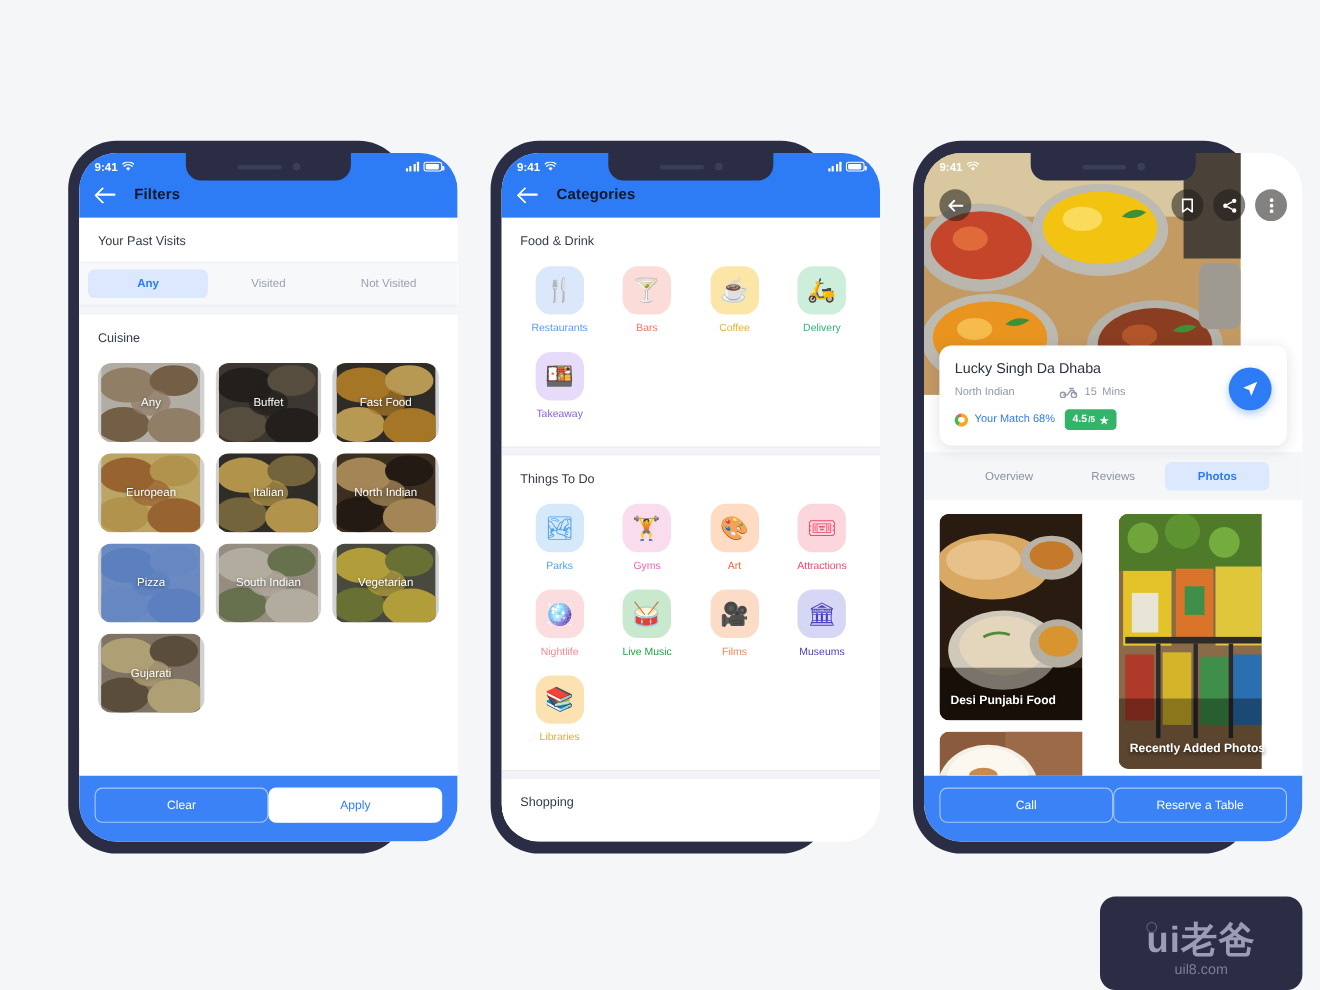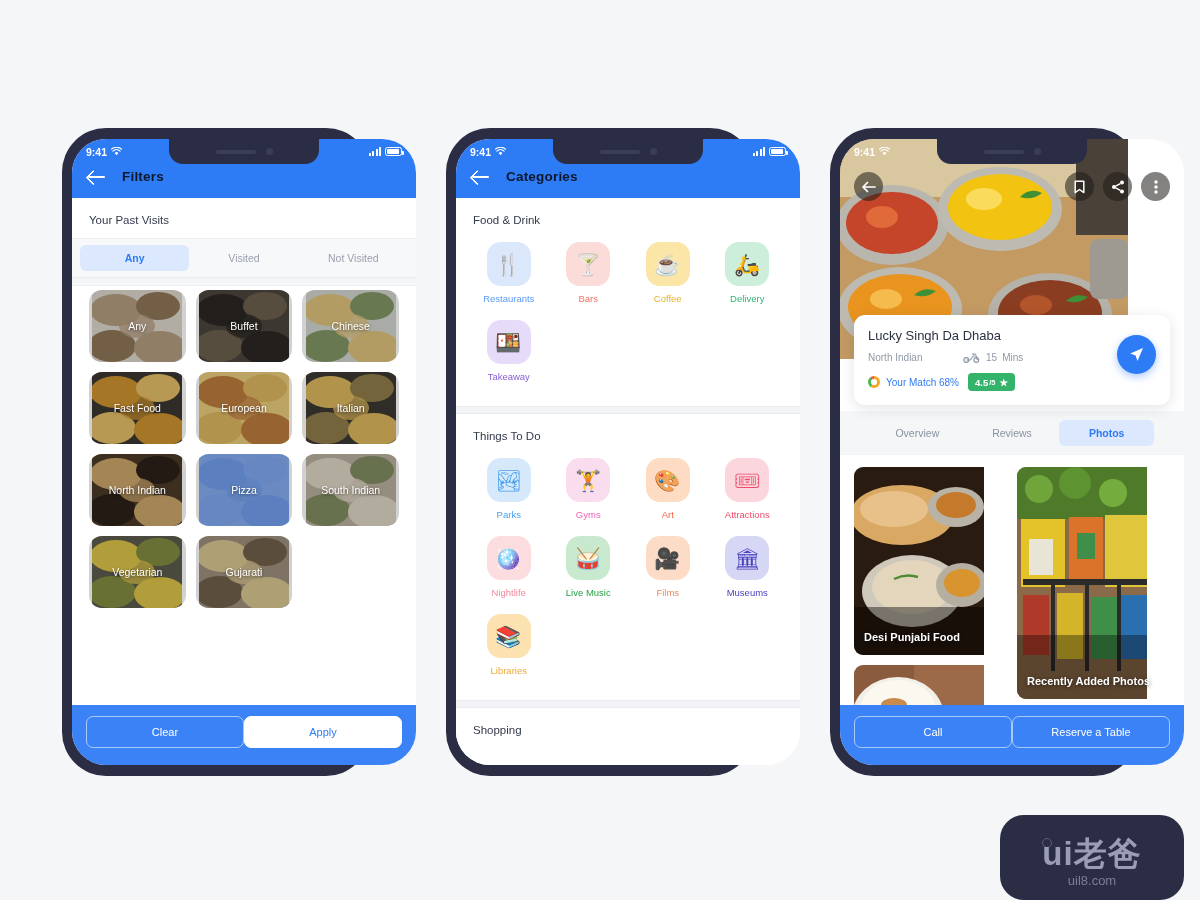--- a/index.html
+++ b/index.html
@@ -183,21 +183,21 @@
   .pcard .plbl {
     position: absolute; left: 10px; bottom: 10px; right: 10px; z-index: 3;
     color: #fff; font-size: 11px; font-weight: bold; line-height: 15px;
     text-shadow: 0 1px 4px rgba(0,0,0,.6);
   }
   .pimg { position: absolute; inset: 0; }
 
   
   .watermark {
     position: absolute; left: 1000px; top: 815px; width: 184px; height: 85px;
-    background: #2b2d45; border-radius: 24px; padding-left: 34px;
+    background: #2b2d45; border-radius: 14px; padding-left: 34px;
   }
   .wm-dot { position: absolute; left: 42px; top: 23px; width: 10px; height: 10px;
     border: 1.6px solid #5a5d78; border-radius: 50%; }
   .wm-main { position: absolute; left: 0; right: 0; top: 17px; text-align: center;
     color: #9a9db4; font-size: 33px; font-weight: bold; letter-spacing: 1px; }
   .wm-sub { position: absolute; left: 0; right: 0; top: 58px; text-align: center;
     color: #7b7e96; font-size: 13px; }
 </style>
 </head>
 <body>
@@ -244,20 +244,21 @@
         <div class="card-sec">
           <div class="sec-title">Your Past Visits</div>
           <div class="seg">
             <div class="seg-item active">Any</div>
             <div class="seg-item">Visited</div>
             <div class="seg-item">Not Visited</div>
           </div>
         </div>
         <div class="divider-gap"></div>
         <div class="card-sec">
+          <div class="sec-title">Cuisine</div>
           <div class="cuisine-grid" id="cuisine-grid">
               <div class="cuisine-tile">
                 <div class="tile-img"><svg width="90" height="72" viewBox="0 0 90 72" preserveAspectRatio="none">
                     <rect width="90" height="72" fill="#d9d3c8"></rect>
                     <ellipse cx="24" cy="20" rx="26" ry="16" fill="#b09a7d"></ellipse>
                     <ellipse cx="66" cy="16" rx="22" ry="14" fill="#8d7556"></ellipse>
                     <ellipse cx="20" cy="56" rx="24" ry="16" fill="#8d7556"></ellipse>
                     <ellipse cx="68" cy="58" rx="26" ry="17" fill="#b09a7d"></ellipse>
                     <ellipse cx="45" cy="36" rx="18" ry="12" fill="#b09a7d" opacity=".75"></ellipse>
                   </svg></div>
@@ -268,32 +269,20 @@
                 <div class="tile-img"><svg width="90" height="72" viewBox="0 0 90 72" preserveAspectRatio="none">
                     <rect width="90" height="72" fill="#4a443c"></rect>
                     <ellipse cx="24" cy="20" rx="26" ry="16" fill="#2b2723"></ellipse>
                     <ellipse cx="66" cy="16" rx="22" ry="14" fill="#6a5e4e"></ellipse>
                     <ellipse cx="20" cy="56" rx="24" ry="16" fill="#6a5e4e"></ellipse>
                     <ellipse cx="68" cy="58" rx="26" ry="17" fill="#2b2723"></ellipse>
                     <ellipse cx="45" cy="36" rx="18" ry="12" fill="#2b2723" opacity=".75"></ellipse>
                   </svg></div>
                 <div class="tile-shade"></div>
                 <span class="lbl">Buffet</span>
-              </div>
-              <div class="cuisine-tile">
-                <div class="tile-img"><svg width="90" height="72" viewBox="0 0 90 72" preserveAspectRatio="none">
-                    <rect width="90" height="72" fill="#cfd2cb"></rect>
-                    <ellipse cx="24" cy="20" rx="26" ry="16" fill="#d9bf7a"></ellipse>
-                    <ellipse cx="66" cy="16" rx="22" ry="14" fill="#7f9463"></ellipse>
-                    <ellipse cx="20" cy="56" rx="24" ry="16" fill="#7f9463"></ellipse>
-                    <ellipse cx="68" cy="58" rx="26" ry="17" fill="#d9bf7a"></ellipse>
-                    <ellipse cx="45" cy="36" rx="18" ry="12" fill="#d9bf7a" opacity=".75"></ellipse>
-                  </svg></div>
-                <div class="tile-shade"></div>
-                <span class="lbl">Chinese</span>
               </div>
               <div class="cuisine-tile">
                 <div class="tile-img"><svg width="90" height="72" viewBox="0 0 90 72" preserveAspectRatio="none">
                     <rect width="90" height="72" fill="#3a3630"></rect>
                     <ellipse cx="24" cy="20" rx="26" ry="16" fill="#c9902f"></ellipse>
                     <ellipse cx="66" cy="16" rx="22" ry="14" fill="#e0bb66"></ellipse>
                     <ellipse cx="20" cy="56" rx="24" ry="16" fill="#e0bb66"></ellipse>
                     <ellipse cx="68" cy="58" rx="26" ry="17" fill="#c9902f"></ellipse>
                     <ellipse cx="45" cy="36" rx="18" ry="12" fill="#c9902f" opacity=".75"></ellipse>
                   </svg></div>

